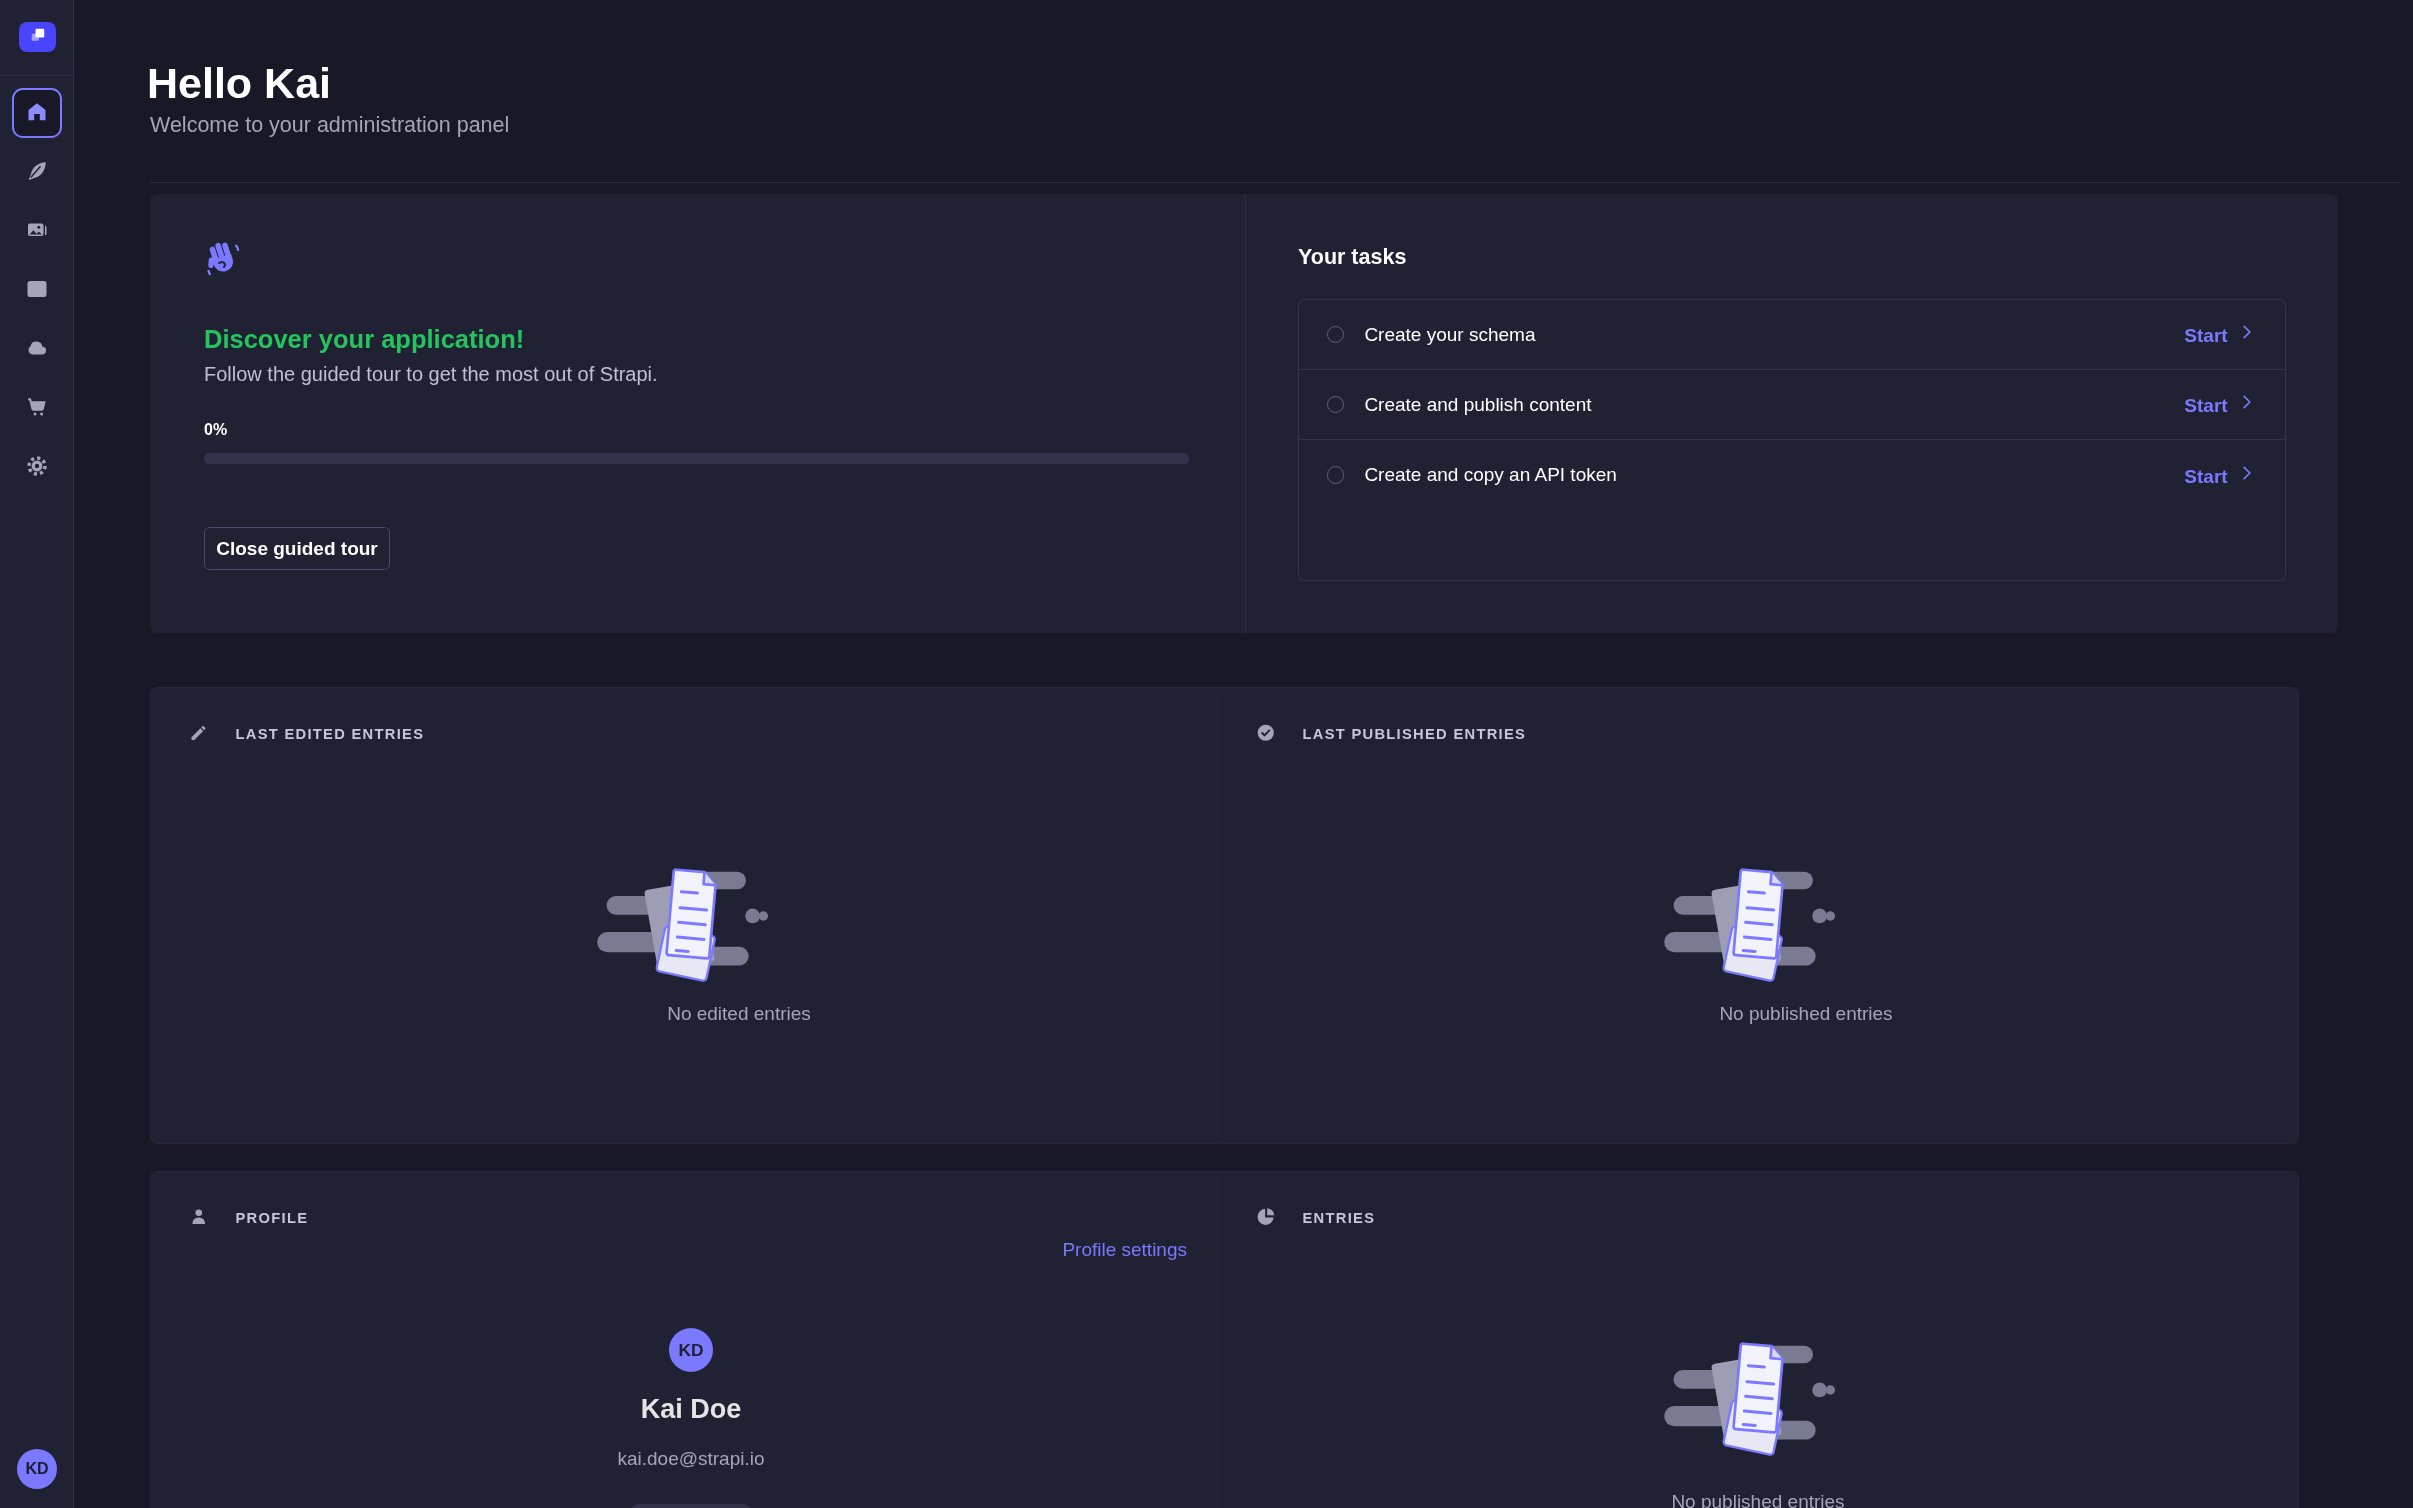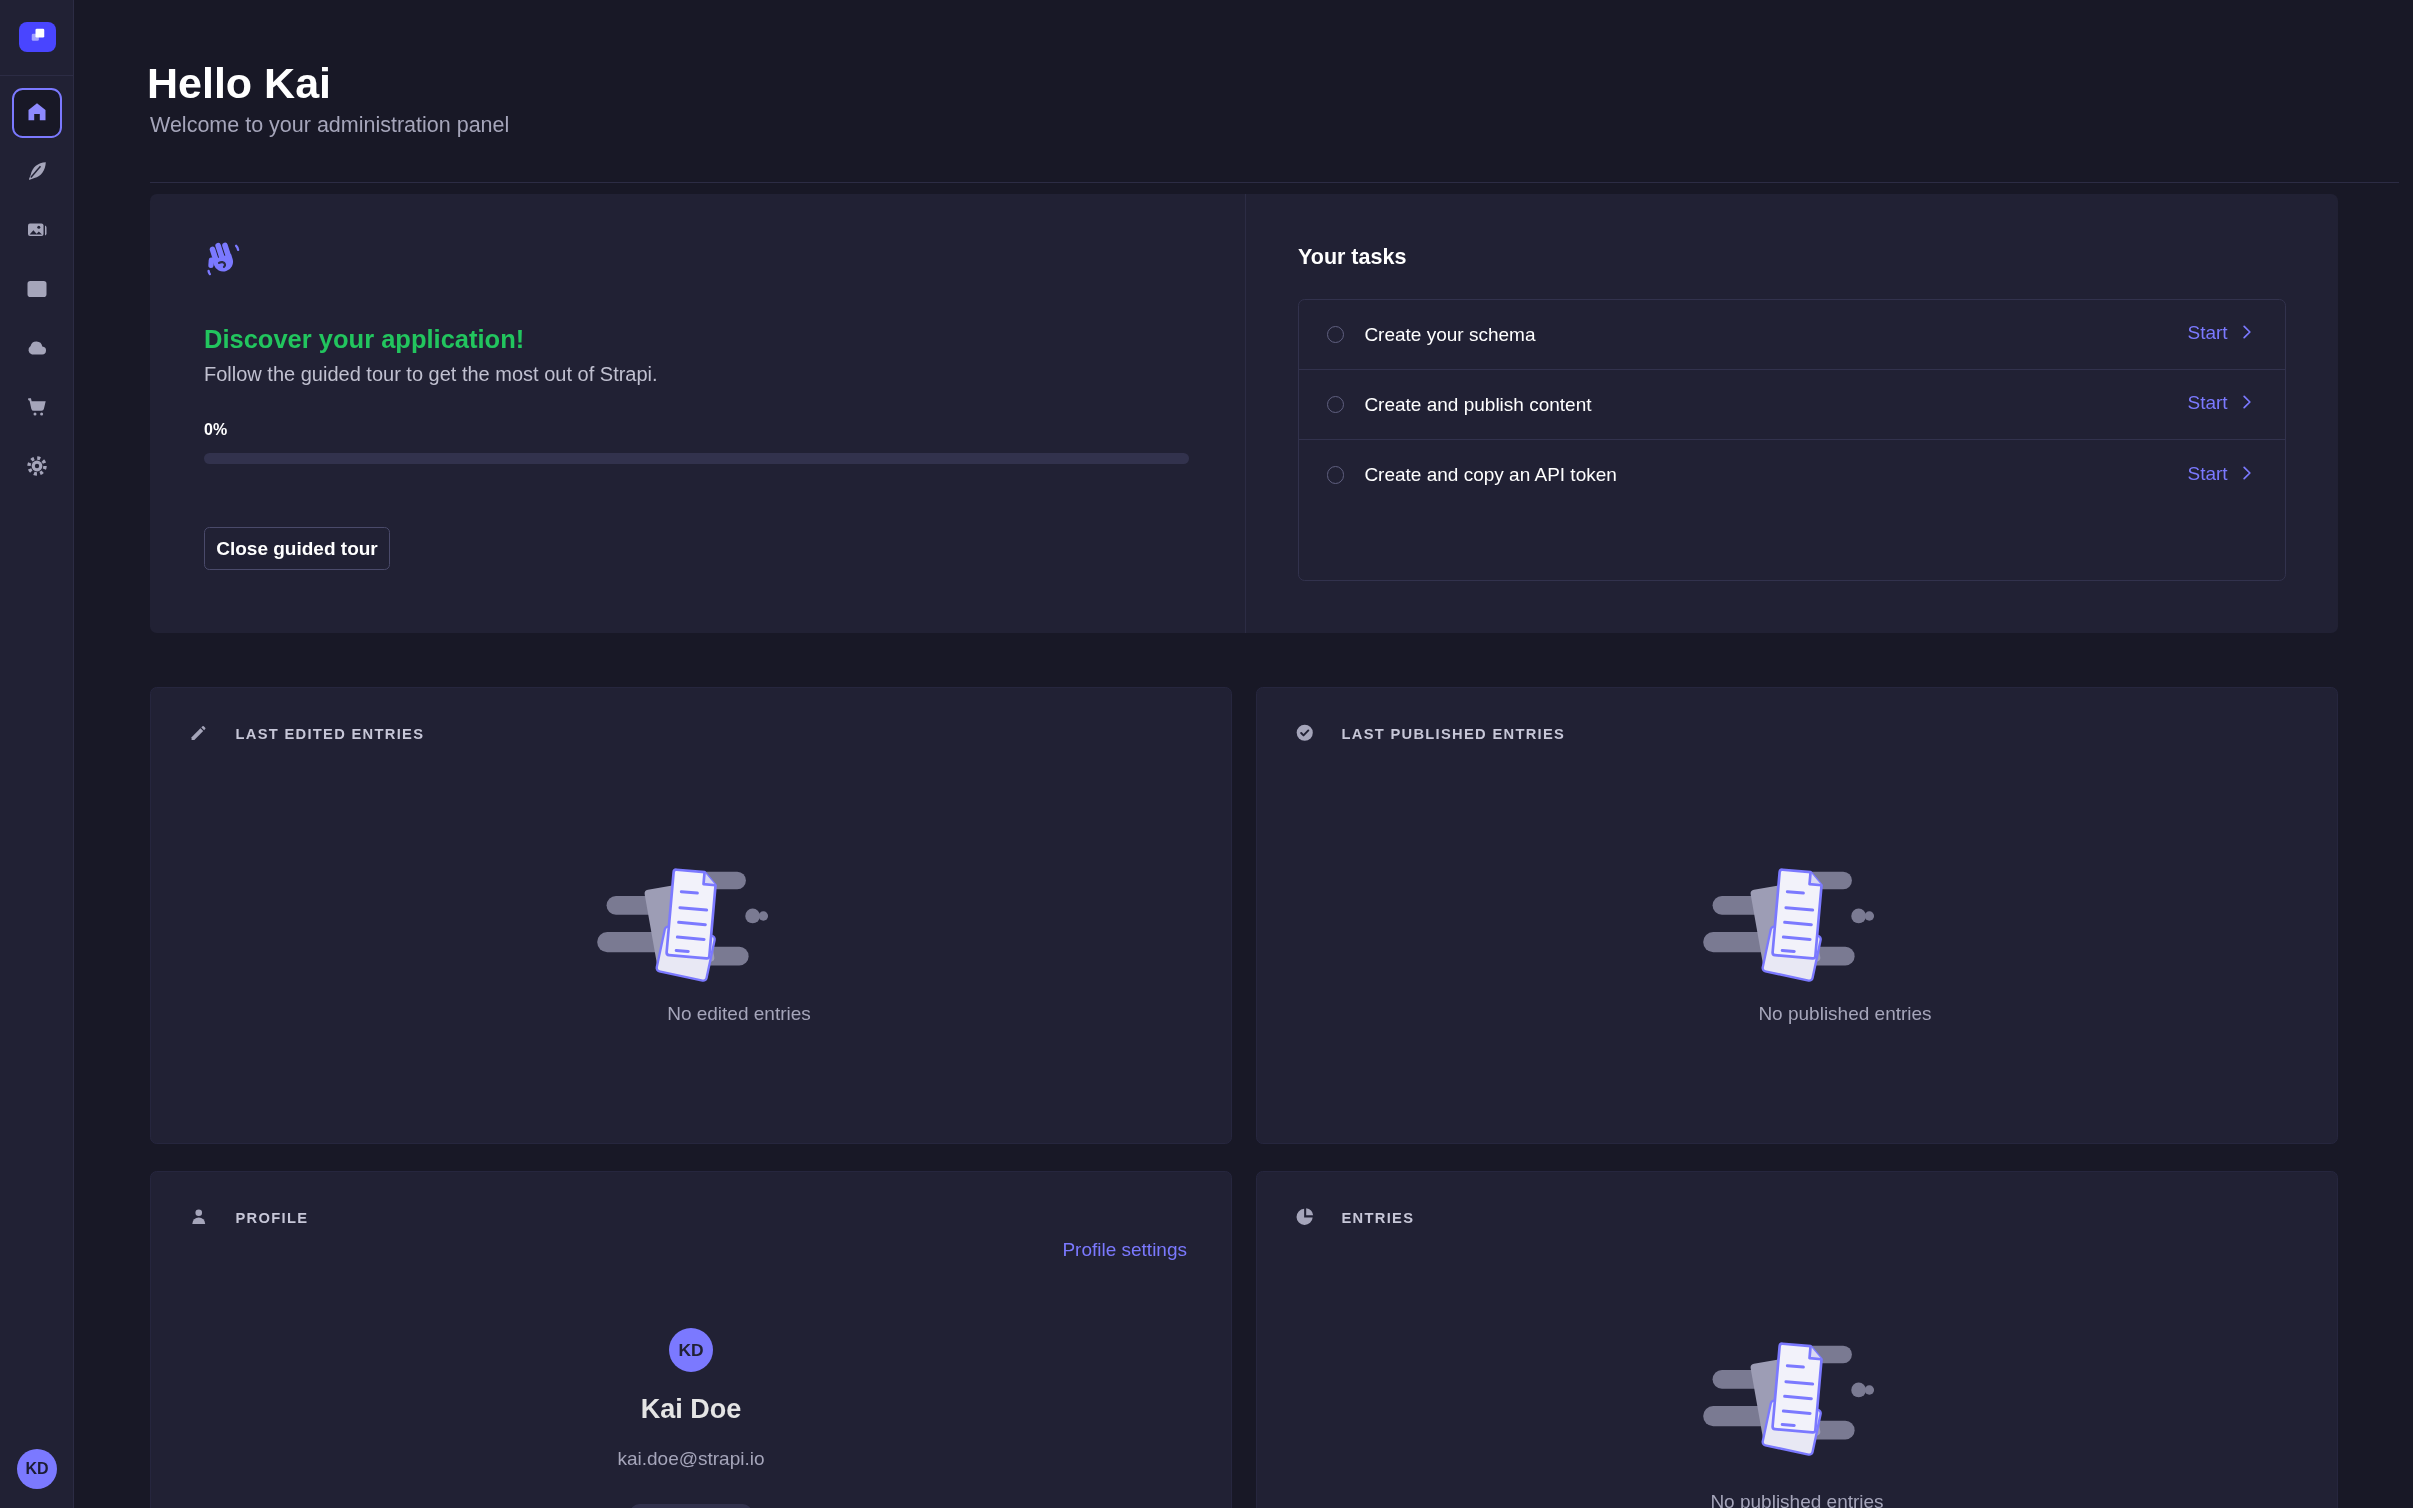--- a/index.html
+++ b/index.html
@@ -47,31 +47,31 @@
                     font-family:"Liberation Sans", sans-serif; }
 
   .tasks-title { position:absolute; left:1148px; top:51px; font-size:21.5px; font-weight:600; color:#ffffff; }
   .task-list { position:absolute; left:1148px; top:105px; width:988px; height:282px;
                list-style:none; border:0.7px solid #32324d; border-radius:6.7px; }
   .task-row { position:relative; height:70px; display:flex; align-items:center; padding:0 28px;
               border-bottom:0.7px solid #32324d; cursor:pointer; }
   .task-row:last-child { border-bottom:none; }
   .radio { width:17.4px; height:17.4px; border:1.3px solid #606080; border-radius:50%; flex:none; }
   .task-label { margin-left:20px; font-size:19px; color:#ffffff; font-weight:500; }
-  .task-action { margin-left:auto; display:flex; align-items:flex-start; gap:9.4px;
-                 color:#7b79ff; font-size:19px; font-weight:400; cursor:pointer; }
+  .task-action { margin-left:auto; display:flex; align-items:flex-end; gap:9.4px;
+                 color:#7b79ff; font-size:19px; font-weight:700; cursor:pointer; }
   .task-action svg { width:20px; height:20px; stroke:#7b79ff; fill:none; stroke-width:2.4;
                      stroke-linecap:round; stroke-linejoin:round; }
 
   
   .card { position:absolute; width:1082px; background:#212134; border-radius:6.7px;
           border:0.7px solid #26263e; }
   .card-row2 { top:687px; height:457px; }
   .card-row3 { top:1171px; height:442px; }
-  .card-left { left:150px; }  .card-right { left:1256px;padding-left:34px; }
+  .card-left { left:150px; }  .card-right { left:1217px;padding-left:34px; }
   .card-header { position:absolute; left:37px; top:34px; display:flex; align-items:center; gap:26px; }
   .card-header svg { width:21.5px; height:21.5px; fill:#a5a5ba; flex:none; }
   .card-title { font-size:14.7px; font-weight:600; letter-spacing:1.3px; color:#c7c7d8; }
   .empty-illustration { position:absolute; left:50%; transform:translateX(-50%); }
   .card-row2 .empty-illustration { top:165px; }
   .card-row3 .empty-illustration { top:155px; }
   .empty-text { position:absolute; left:0; width:100%; text-align:center; font-size:19px; color:#a5a5ba; }
   .card-row2 .empty-text { top:986px; } 
   .empty-text.r2 { top:315px;margin-left:48px; }
   .empty-text.r3 { top:319px; }

